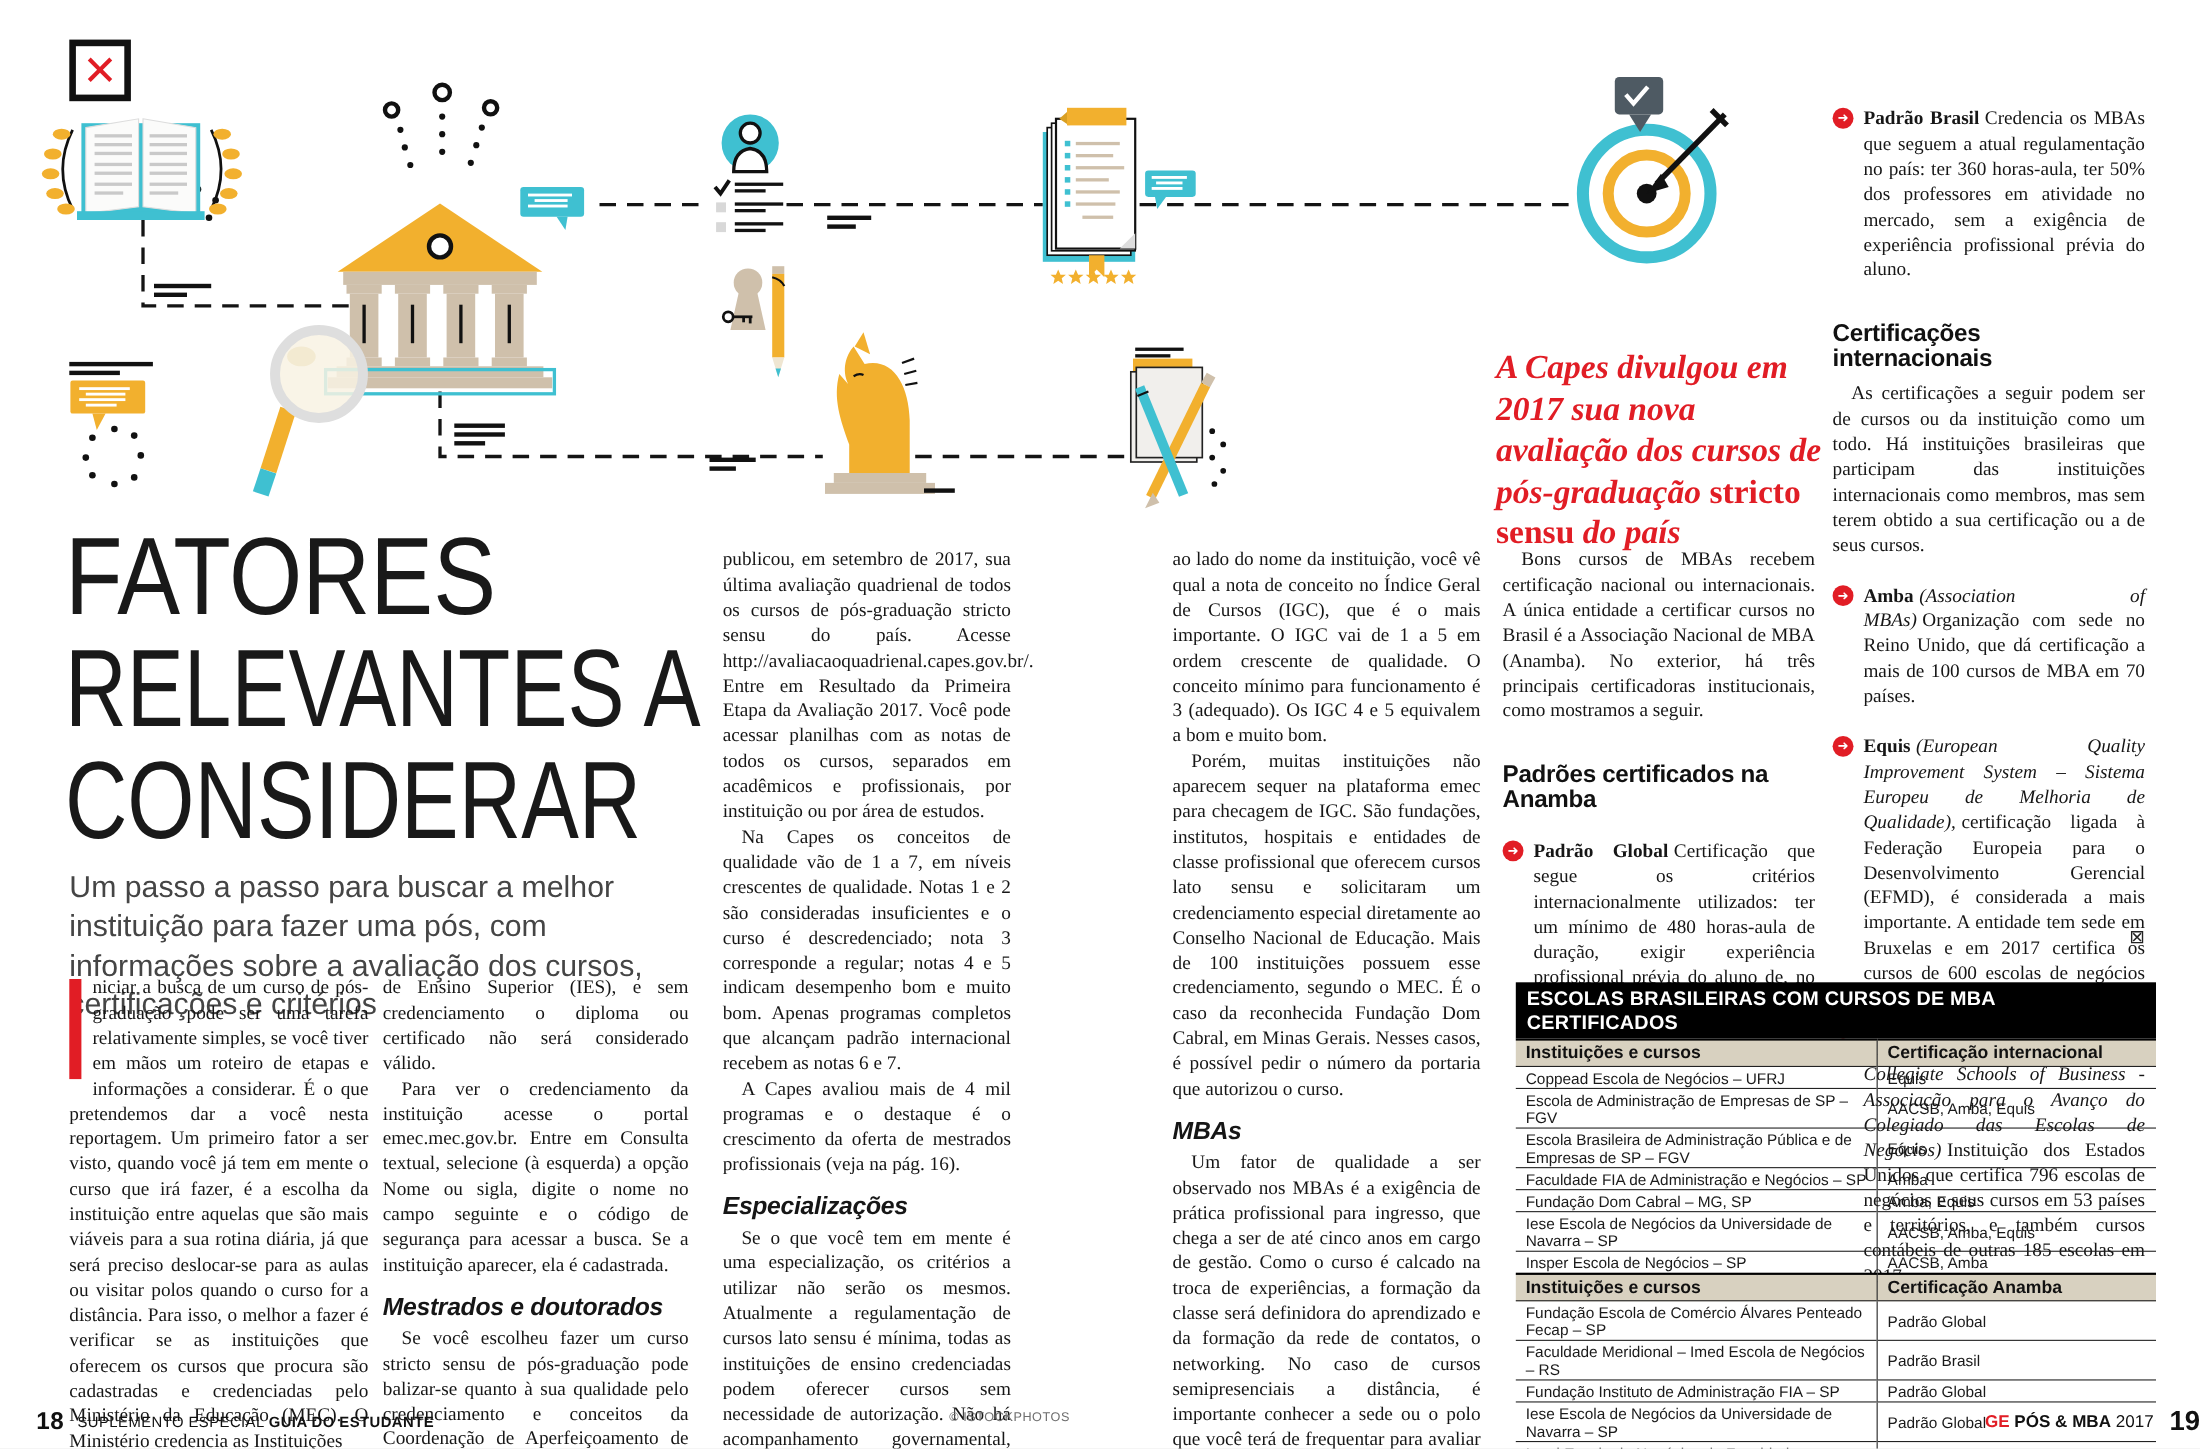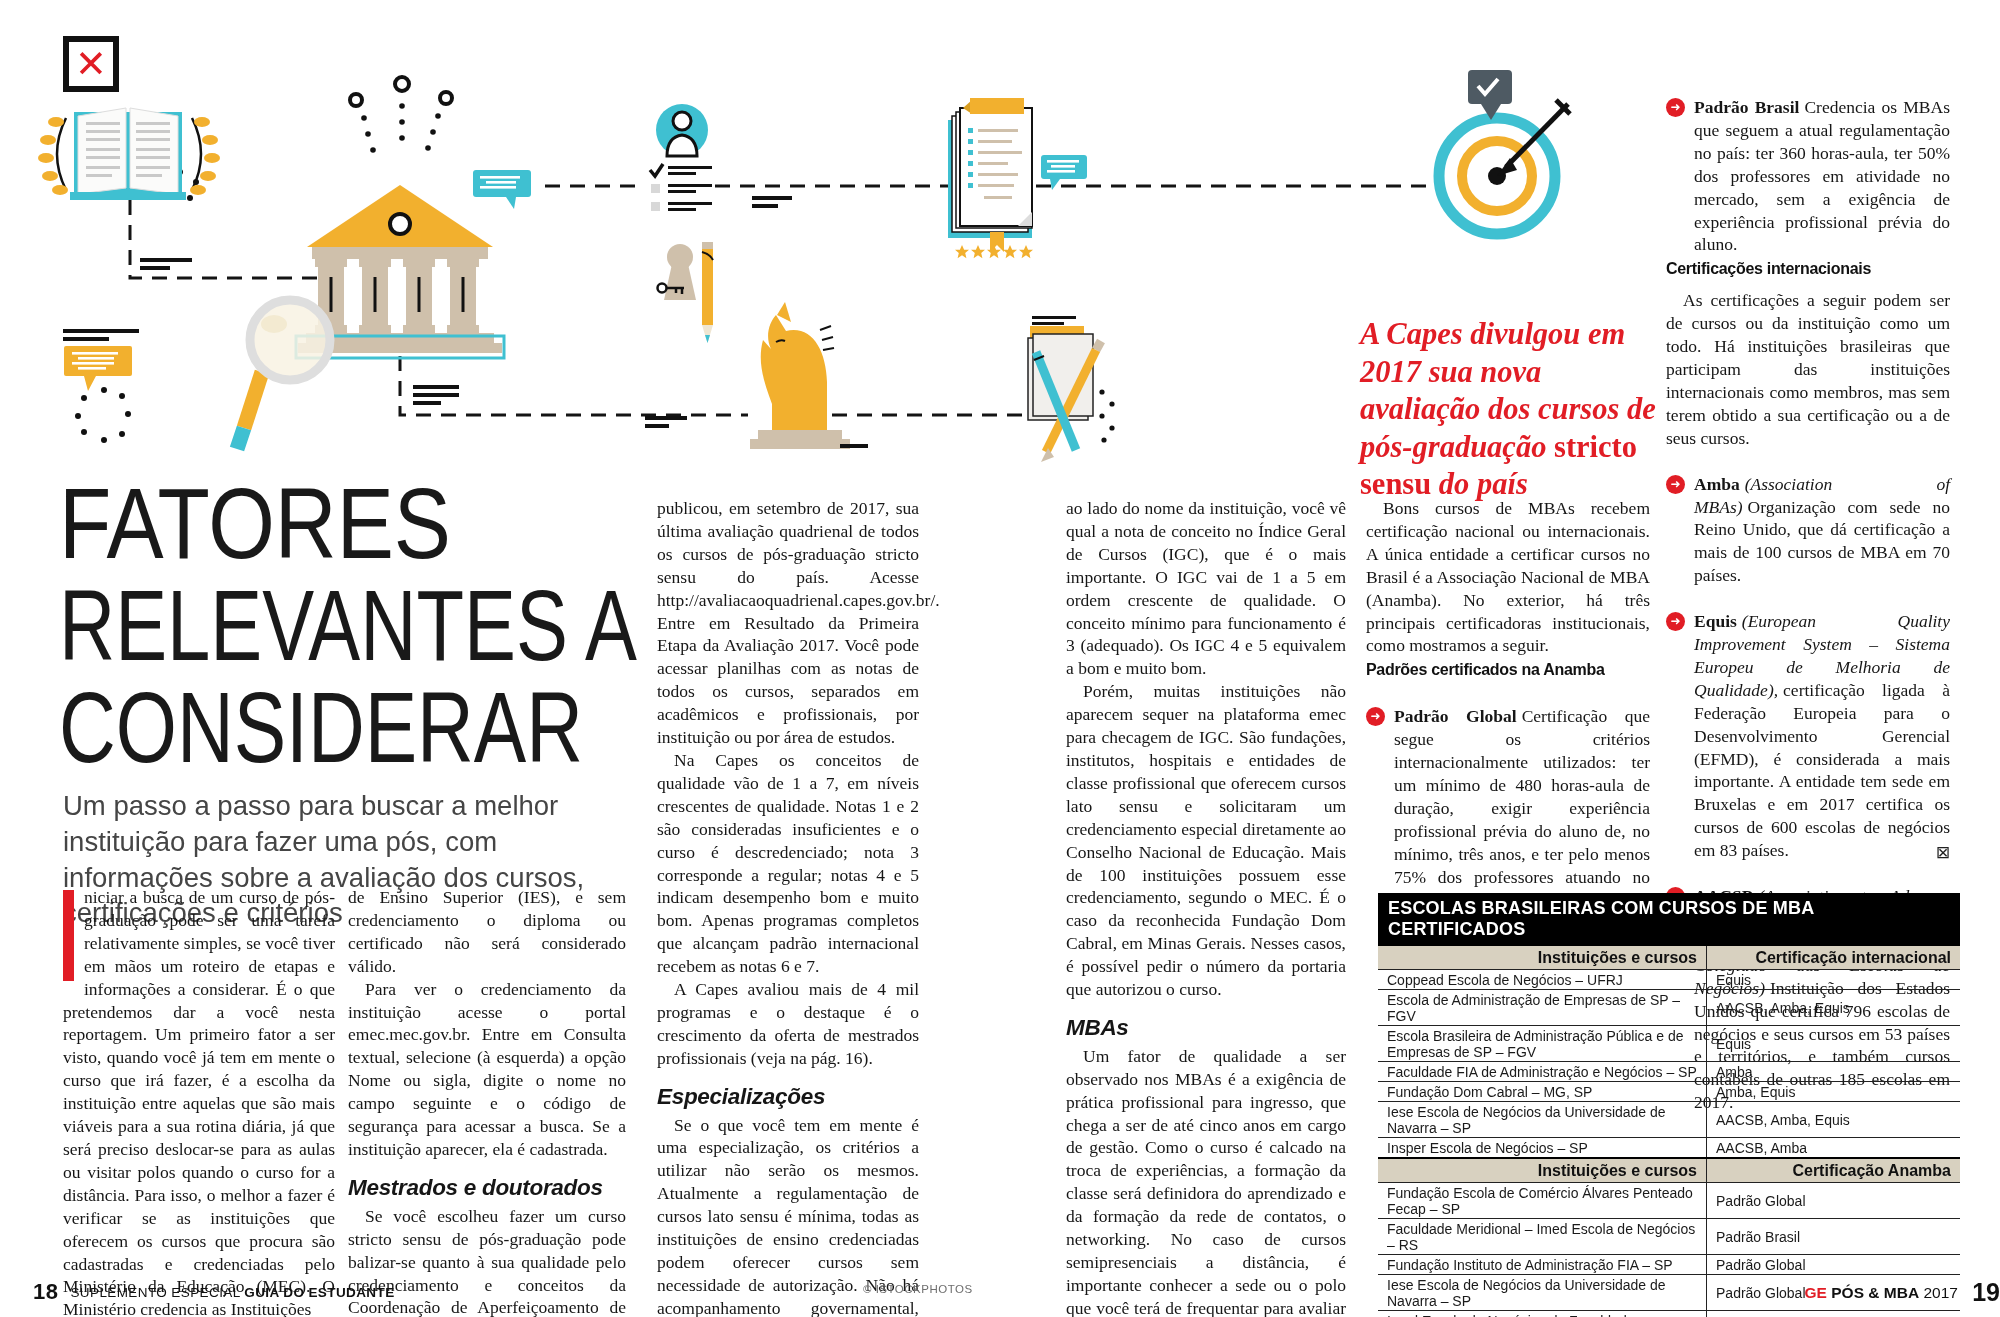--- a/index.html
+++ b/index.html
@@ -21,39 +21,39 @@
             font-family:"Liberation Sans",sans-serif;font-size:27.5px;line-height:1.3;color:#454545;}
   
   .col{position:absolute;text-align:justify;font-size:17.5px;line-height:22.9px;color:#161616;}
   .col p{margin:0;text-indent:17px;}
   .col p.np{text-indent:0;}
   .dropcap{float:left;width:11px;height:91px;background:#e11d25;margin:4px 10px 0 0;
            color:transparent;font-size:1px;overflow:hidden;}
   .bodyhead{font-family:"Liberation Sans",sans-serif;font-weight:bold;font-style:italic;
             font-size:22.5px;margin:16px 0 5px;text-align:left;letter-spacing:-.3px;}
   .sidehead{font-family:"Liberation Sans",sans-serif;font-weight:bold;
-            font-size:16px;margin:2px 0 8px;text-align:left;letter-spacing:-.3px;color:#111;}
+            font-size:22px;margin:36px 0 8px;text-align:left;letter-spacing:-.3px;color:#111;}
   
   .bullet{display:flex;gap:9px;margin-top:23px;text-align:justify;}
   .bdot{flex:none;width:19px;height:19px;border-radius:50%;background:#e11d25;color:#fff;
         font-family:"DejaVu Sans",sans-serif;font-size:12px;line-height:19px;text-align:center;margin-top:2px;}
   .bullet .txt{flex:1;}
   .term{font-weight:bold;margin-right:5px;}
   .note{font-style:italic;margin-right:5px;}
   .note:empty{display:none;margin:0;}
   .endmark{position:absolute;font-family:"DejaVu Sans",sans-serif;font-size:17px;color:#222;}
   
   .callout{position:absolute;left:1360px;top:316px;width:308px;color:#e11d25;
            font-weight:bold;font-style:italic;font-size:30.5px;line-height:1.23;}
   .callout .up{font-style:normal;}
   
   .tbl{position:absolute;left:1378px;top:893px;width:582px;font-family:"Liberation Sans",sans-serif;}
   .tbl-title{background:#000;color:#fff;font-weight:bold;font-size:18px;padding:5px 10px 4px;letter-spacing:.2px;}
   .tbl table{border-collapse:collapse;width:100%;}
-  .tbl th{background:#d8d1c0;text-align:right;font-size:16px;padding:3px 9px 2px;
+  .tbl th{background:#d8d1c0;text-align:left;font-size:16px;padding:3px 9px 2px;
           border-top:2px solid #000;font-weight:bold;color:#111;}
   .tbl td{font-size:14px;padding:2px 9px 1px;border-top:1px solid #222;color:#1a1a1a;}
   .tbl .c2{border-left:1.3px solid #222;width:242px;}
   
   .footer{position:absolute;left:0;top:1276px;width:2000px;height:40px;
           font-family:"Liberation Sans",sans-serif;color:#111;padding-left:37px;}
   .f-left{position:absolute;left:33px;top:3px;font-size:13.5px;letter-spacing:.4px;}
   .f-left .pn{font-size:22px;font-weight:bold;margin-right:8px;vertical-align:-2px;}
   .f-left .b{font-weight:bold;}
   .f-center{position:absolute;left:863px;top:7px;font-size:11.5px;color:#6e6e6e;letter-spacing:.5px;}

